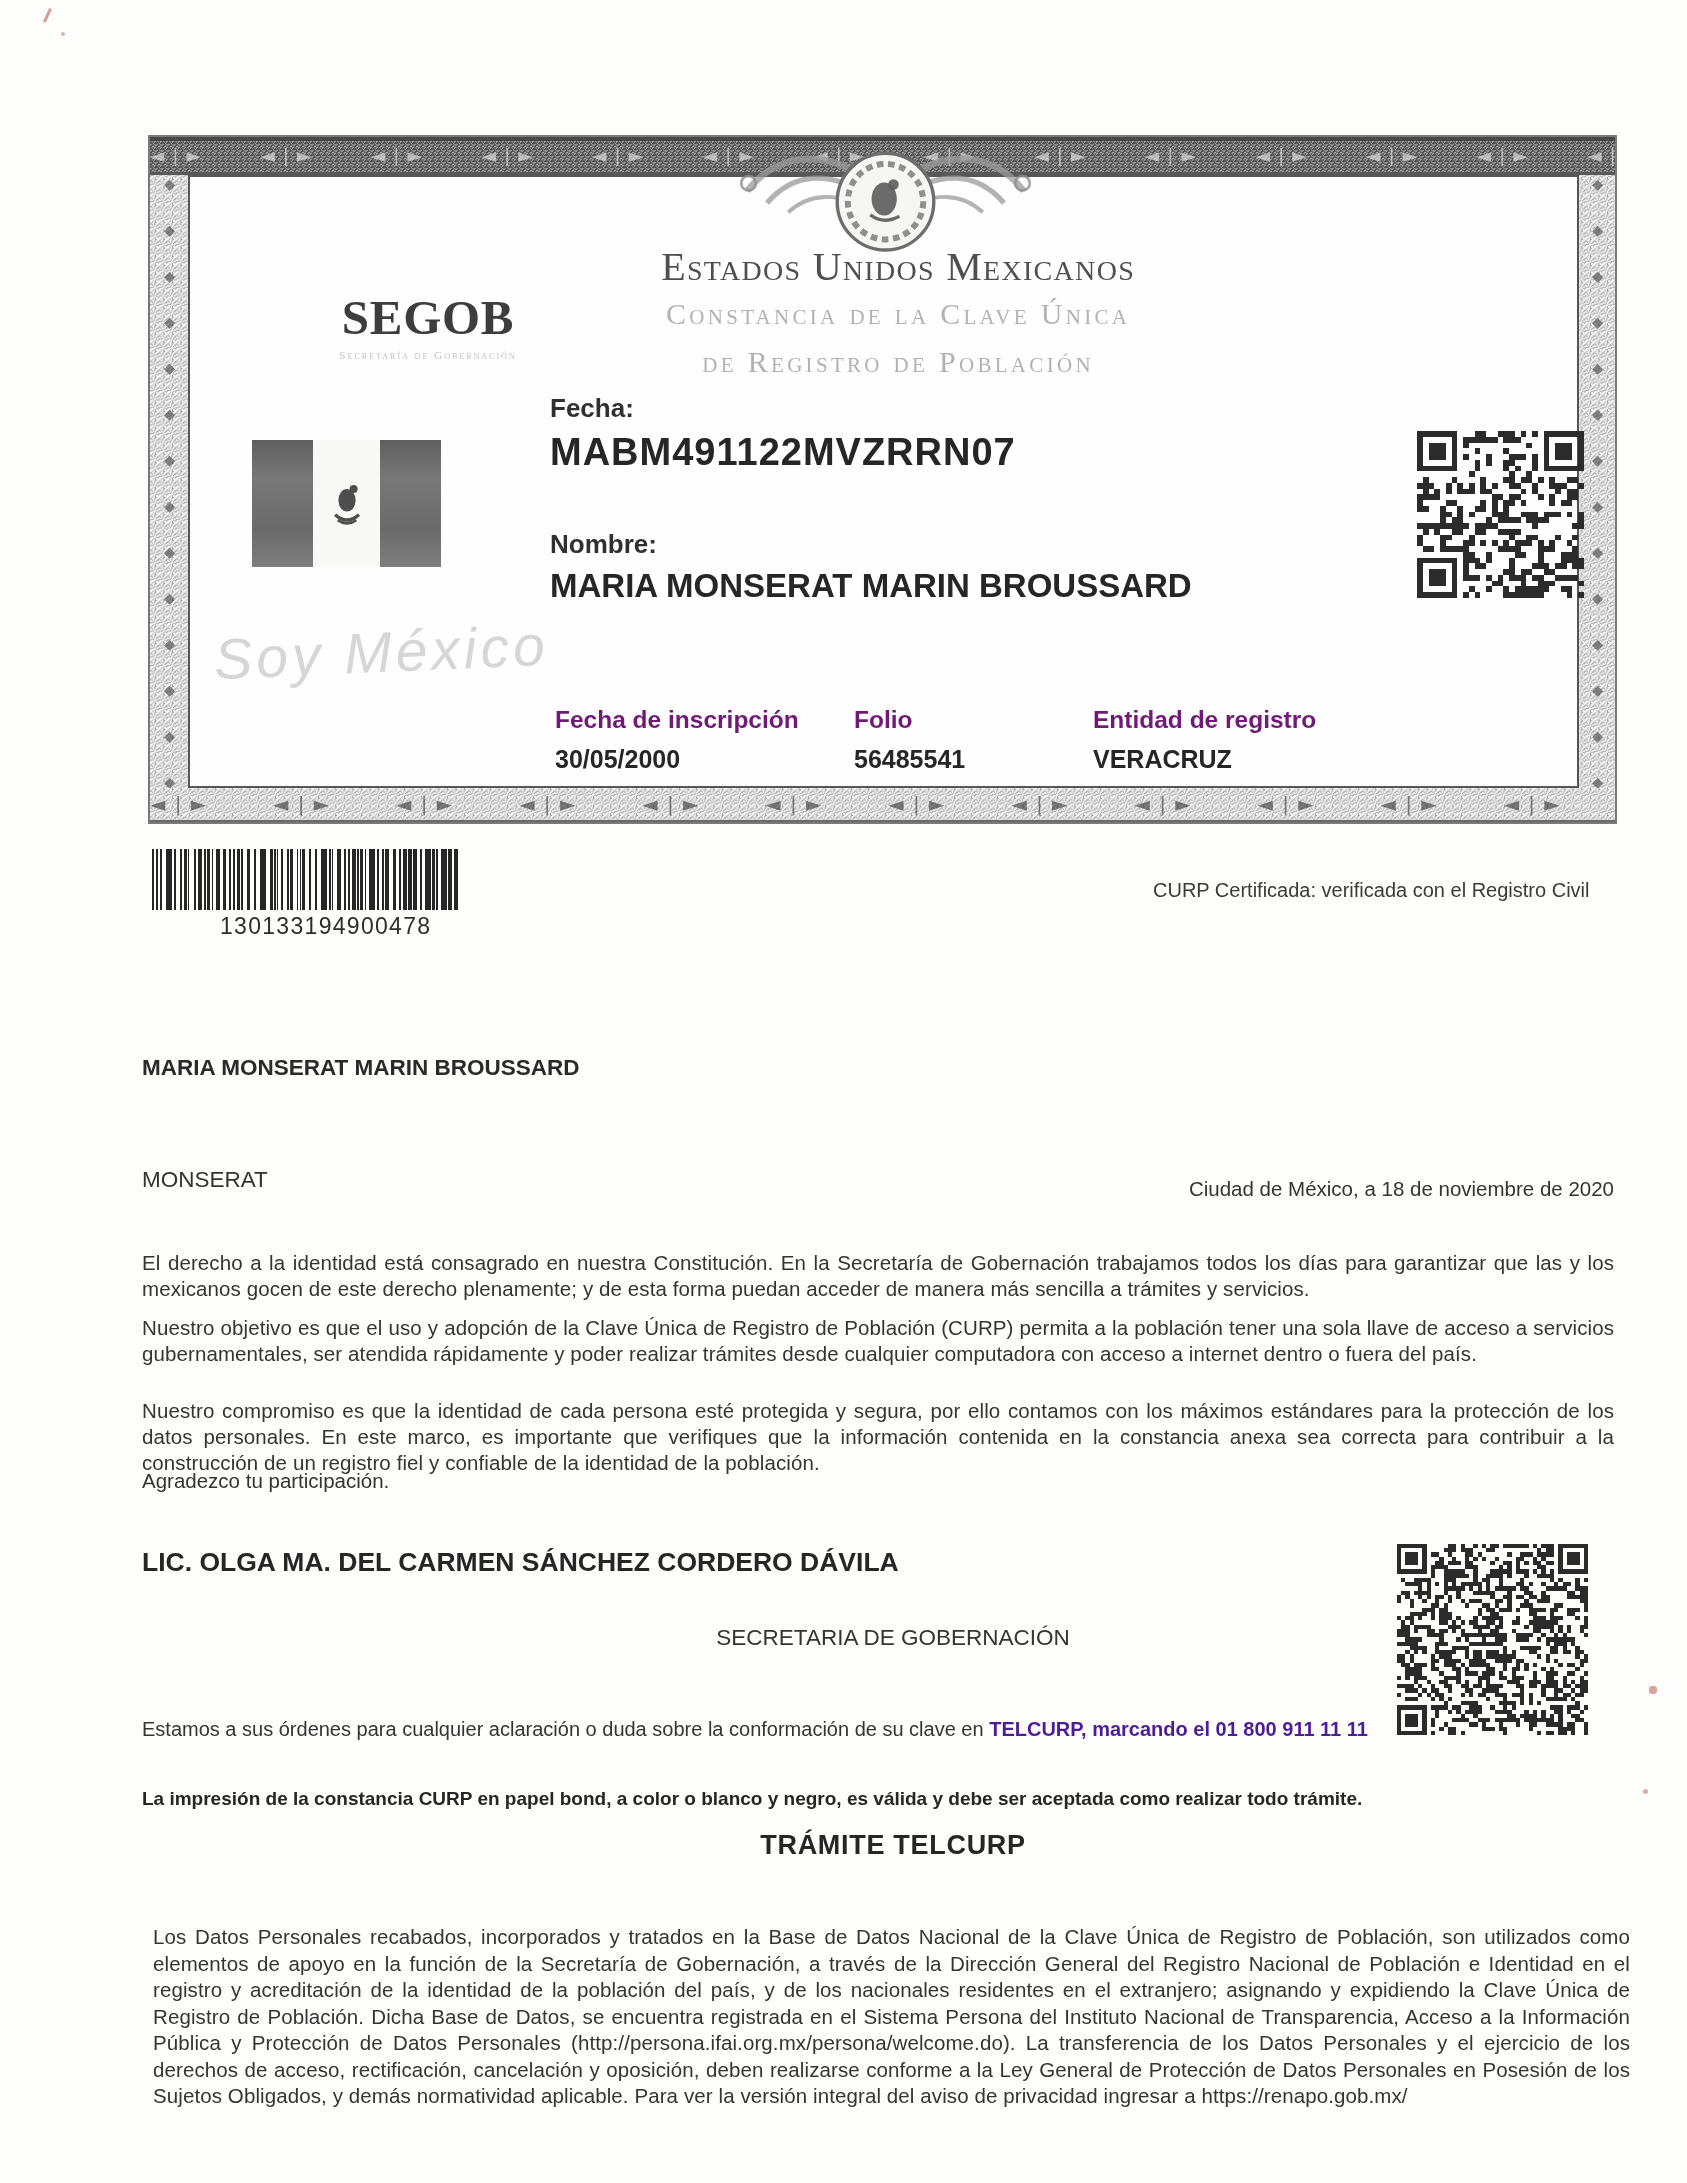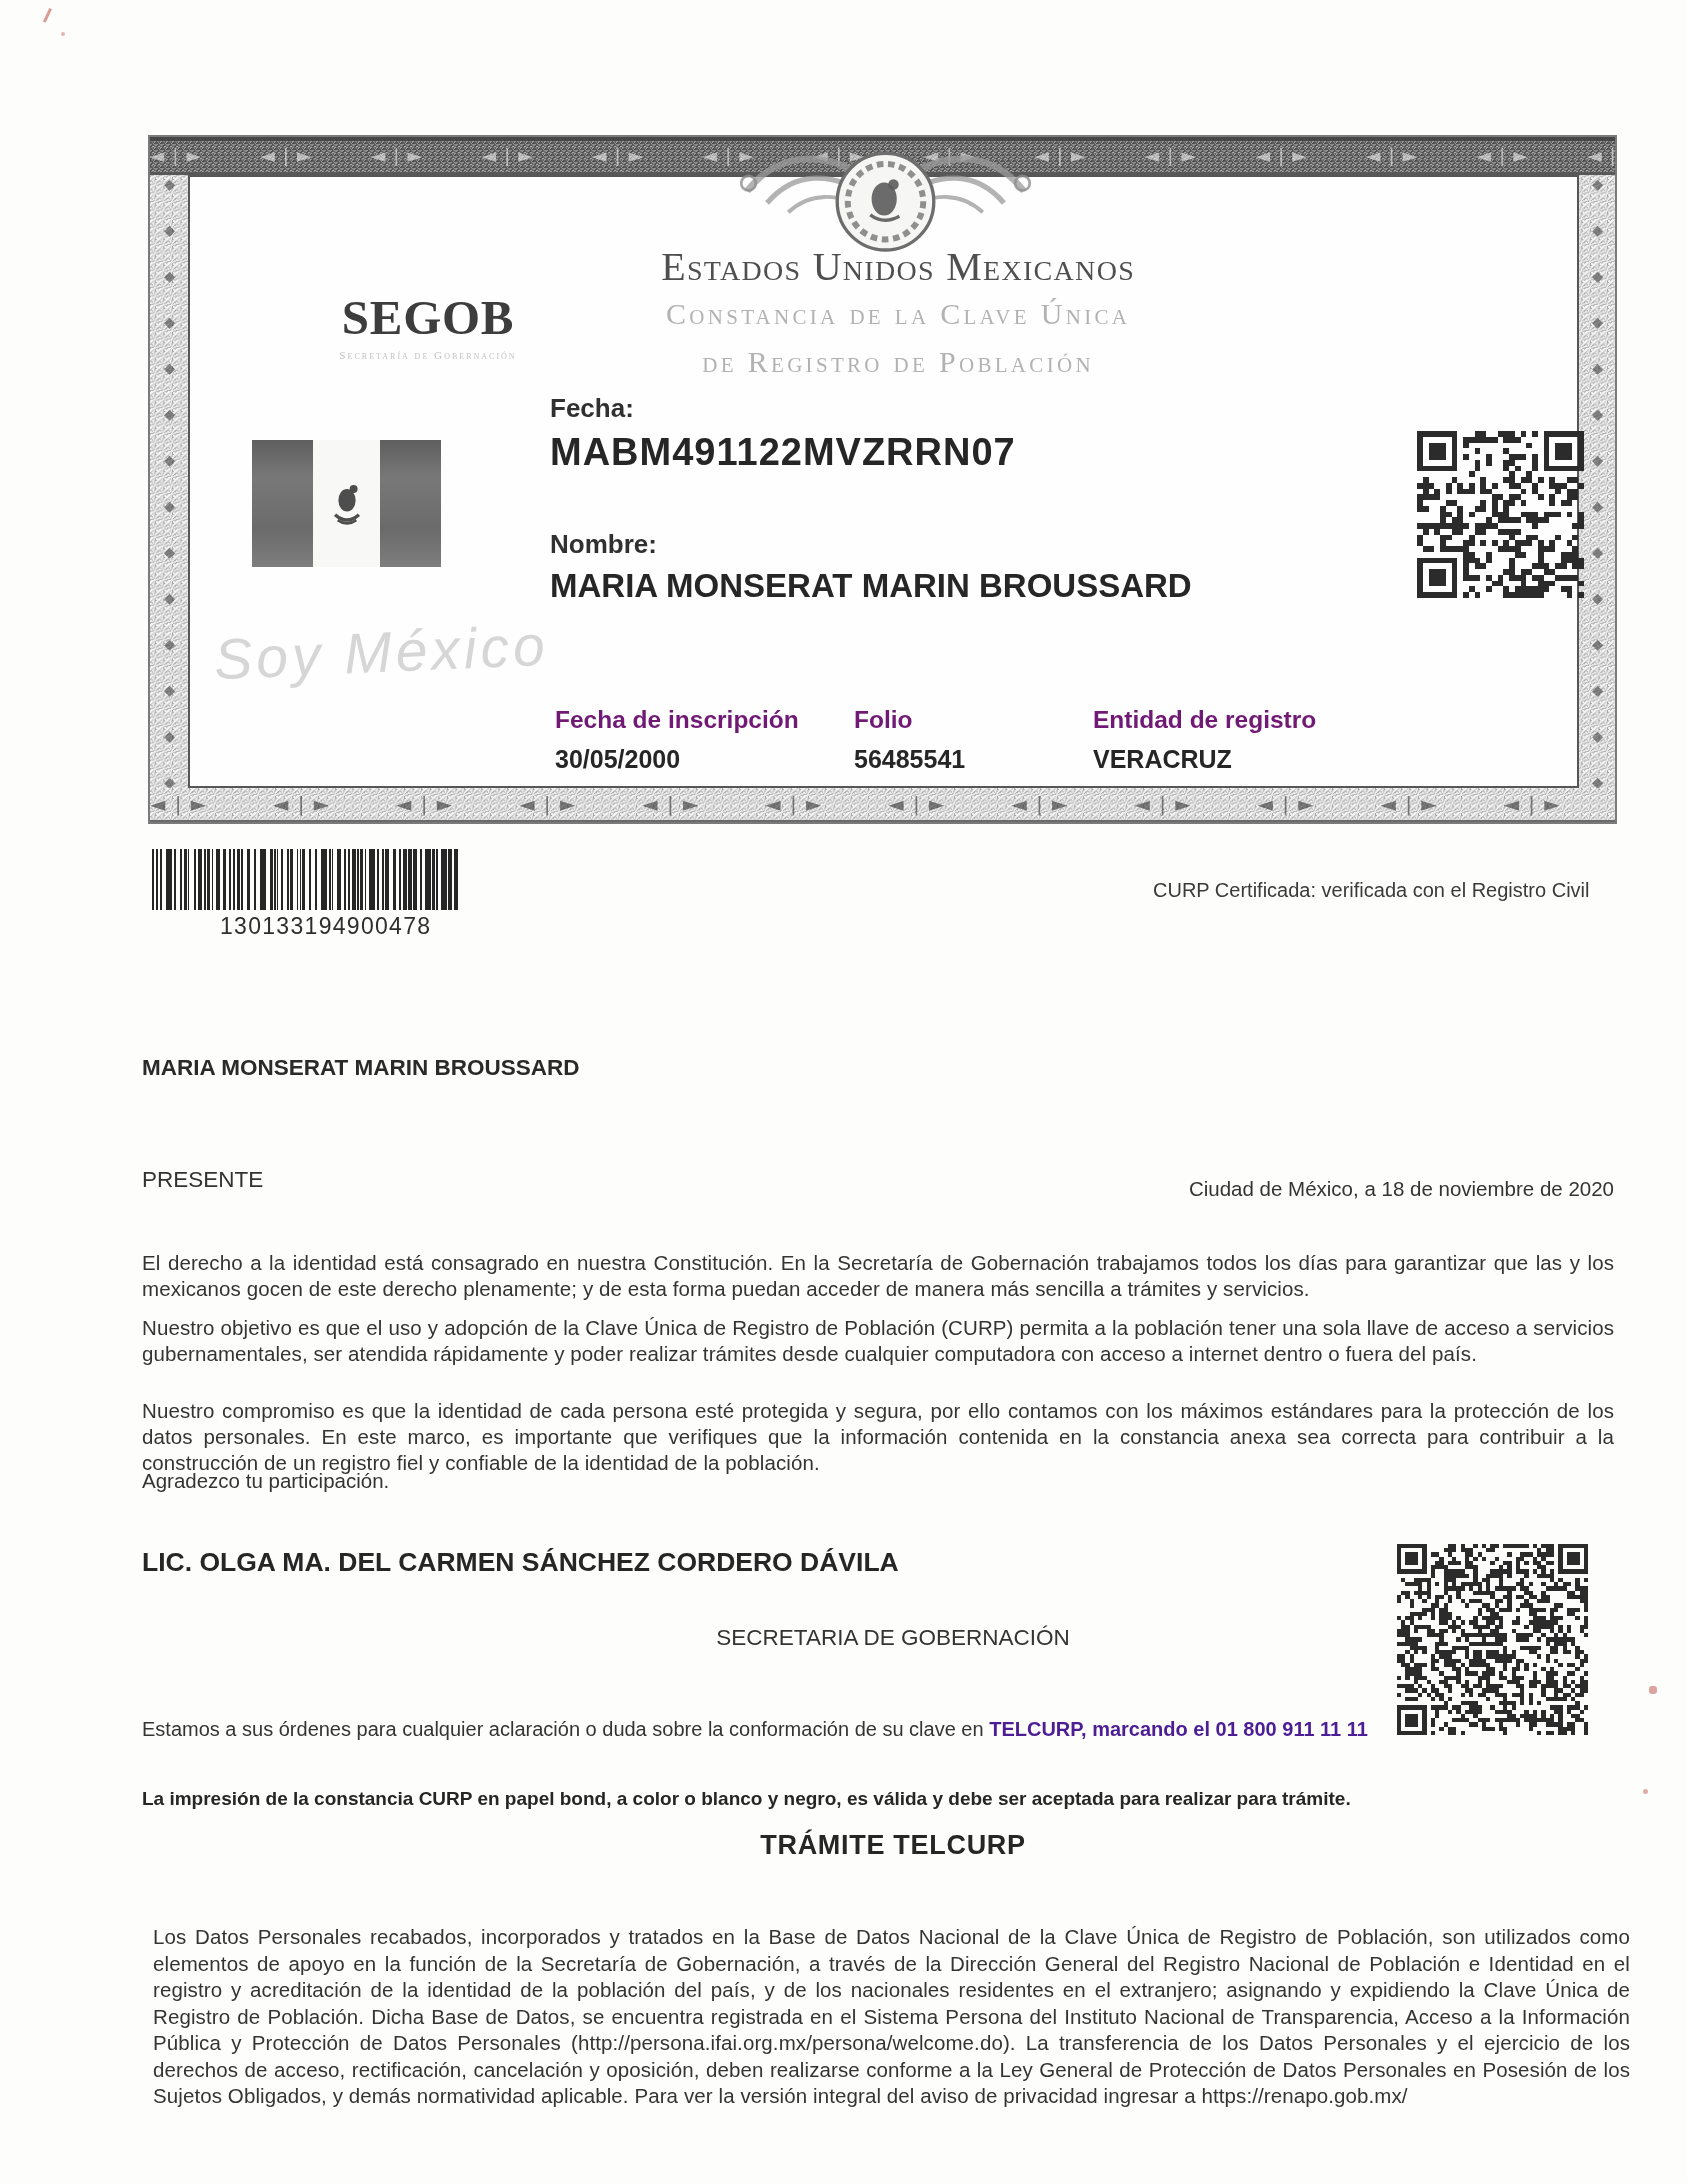--- a/index.html
+++ b/index.html
@@ -606,21 +606,21 @@
       <div style="position:absolute;left:280px;top:0;width:2.6px;height:61px;background:#262626"></div>
       <div style="position:absolute;left:284px;top:0;width:2px;height:61px;background:#262626"></div>
       <div style="position:absolute;left:289px;top:0;width:6px;height:61px;background:#262626"></div>
       <div style="position:absolute;left:296px;top:0;width:4px;height:61px;background:#262626"></div>
       <div style="position:absolute;left:302px;top:0;width:4px;height:61px;background:#262626"></div>
     </div>
   <div class="barcode-num">130133194900478</div>
   <div class="cert-note">CURP Certificada: verificada con el Registro Civil</div>
 
   <div class="abs recipient">MARIA MONSERAT MARIN BROUSSARD</div>
-  <div class="abs presente">PRESENTE</div>
+  <div class="abs presente">MONSERAT</div>
   <div class="abs dateline">Ciudad de México, a 18 de noviembre de 2020</div>
 
   <div class="abs letter-body p1">El derecho a la identidad está consagrado en nuestra Constitución. En la Secretaría de Gobernación trabajamos todos los días para garantizar que las y los mexicanos gocen de este derecho plenamente; y de esta forma puedan acceder de manera más sencilla a trámites y servicios.</div>
   <div class="abs letter-body p2">Nuestro objetivo es que el uso y adopción de la Clave Única de Registro de Población (CURP) permita a la población tener una sola llave de acceso a servicios gubernamentales, ser atendida rápidamente y poder realizar trámites desde cualquier computadora con acceso a internet dentro o fuera del país.</div>
   <div class="abs letter-body p3">Nuestro compromiso es que la identidad de cada persona esté protegida y segura, por ello contamos con los máximos estándares para la protección de los datos personales. En este marco, es importante que verifiques que la información contenida en la constancia anexa sea correcta para contribuir a la construcción de un registro fiel y confiable de la identidad de la población.</div>
   <div class="abs closing">Agradezco tu participación.</div>
 
   <div class="abs signer-name">LIC. OLGA MA. DEL CARMEN SÁNCHEZ CORDERO DÁVILA</div>
   <div class="abs signer-title">SECRETARIA DE GOBERNACIÓN</div>
   <div class="abs qr2" id="qr2"><svg xmlns="http://www.w3.org/2000/svg" width="191" height="191" viewBox="0 0 288.0 288.0" fill="#2b2b2b" shape-rendering="crispEdges">
@@ -1584,21 +1584,21 @@
         <rect x="230.4" y="281.6" width="6.4" height="6.4"></rect>
         <rect x="243.2" y="281.6" width="6.4" height="6.4"></rect>
         <rect x="249.6" y="281.6" width="6.4" height="6.4"></rect>
         <rect x="262.4" y="281.6" width="6.4" height="6.4"></rect>
         <rect x="281.6" y="281.6" width="6.4" height="6.4"></rect>
       </svg></div>
 
   <div class="abs contact">
     <span>Estamos a sus órdenes para cualquier aclaración o duda sobre la conformación de su clave en </span><b>TELCURP, marcando el 01 800 911 11 11</b>
   </div>
-  <div class="abs validity">La impresión de la constancia CURP en papel bond, a color o blanco y negro, es válida y debe ser aceptada para realizar para trámite.</div>
+  <div class="abs validity">La impresión de la constancia CURP en papel bond, a color o blanco y negro, es válida y debe ser aceptada como realizar todo trámite.</div>
   <div class="abs tramite">TRÁMITE TELCURP</div>
   <div class="abs privacy letter-body">Los Datos Personales recabados, incorporados y tratados en la Base de Datos Nacional de la Clave Única de Registro de Población, son utilizados como elementos de apoyo en la función de la Secretaría de Gobernación, a través de la Dirección General del Registro Nacional de Población e Identidad en el registro y acreditación de la identidad de la población del país, y de los nacionales residentes en el extranjero; asignando y expidiendo la Clave Única de Registro de Población. Dicha Base de Datos, se encuentra registrada en el Sistema Persona del Instituto Nacional de Transparencia, Acceso a la Información Pública y Protección de Datos Personales (http://persona.ifai.org.mx/persona/welcome.do). La transferencia de los Datos Personales y el ejercicio de los derechos de acceso, rectificación, cancelación y oposición, deben realizarse conforme a la Ley General de Protección de Datos Personales en Posesión de los Sujetos Obligados, y demás normatividad aplicable. Para ver la versión integral del aviso de privacidad ingresar a https://renapo.gob.mx/</div>
 
   <div class="speck sp1"></div>
   <div class="speck sp2"></div>
   <div class="speck sp3"></div>
   <div class="speck sp4"></div>
 </div>
 
 

